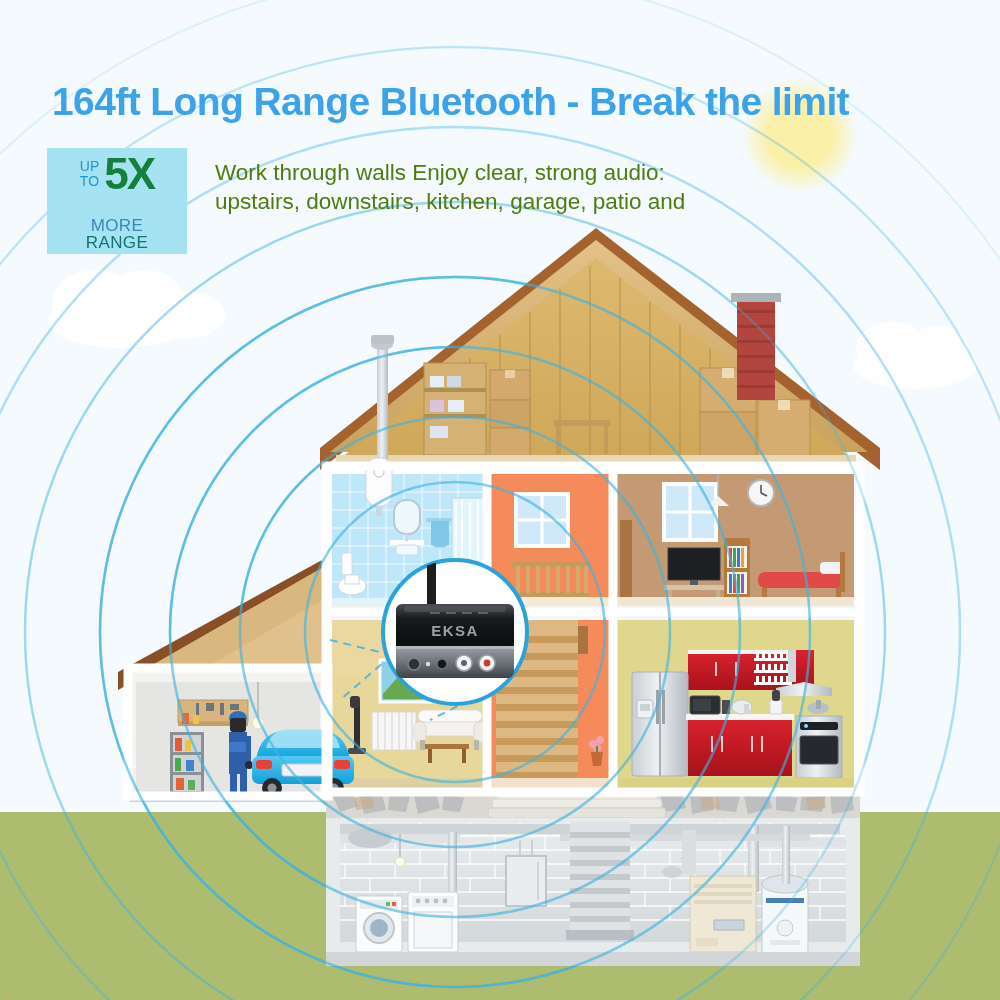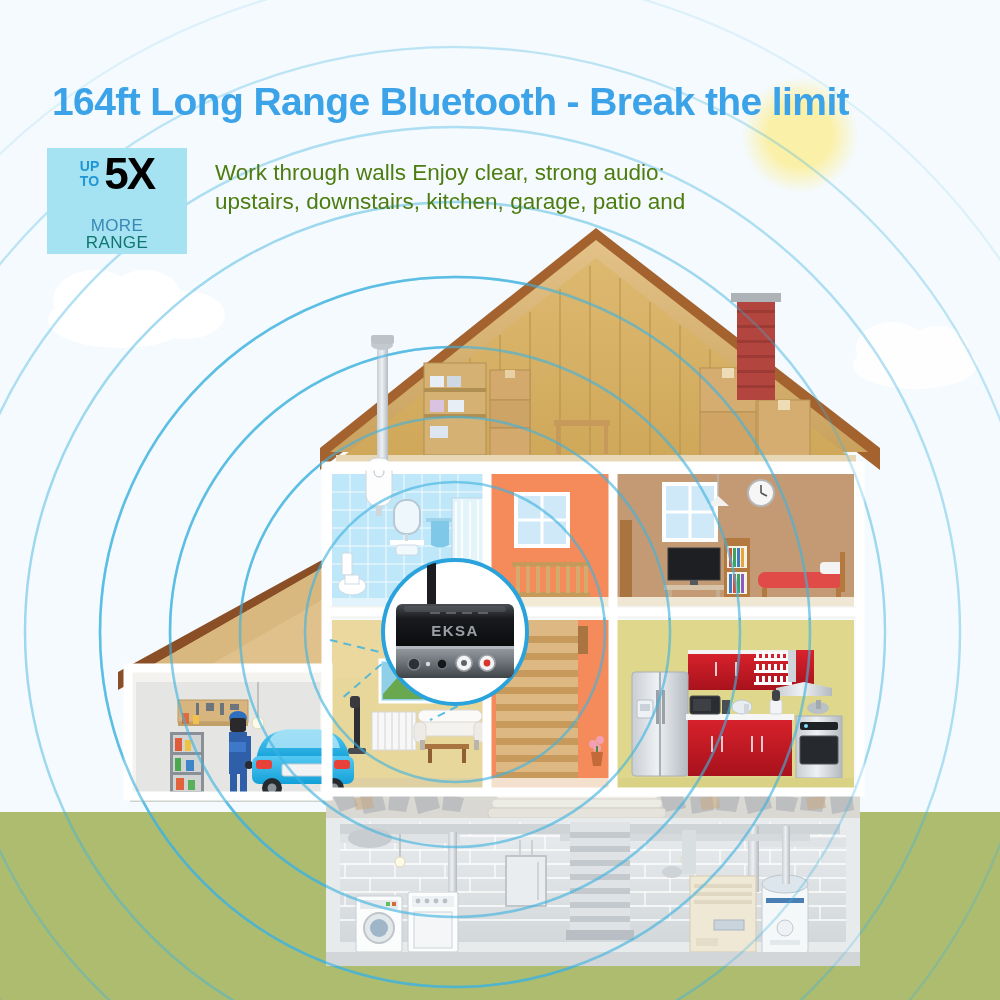--- a/index.html
+++ b/index.html
@@ -21,22 +21,22 @@
     color:#3ca3e8; white-space:nowrap;
     font-family:"Liberation Sans", sans-serif;
   }
   #badge {
     position:absolute; left:47px; top:136px; width:140px; height:106px;
     background:#a5e2f2;
     display:flex; flex-direction:column; align-items:center; justify-content:center;
     line-height:1;
   }
   #badge .row1 { display:flex; align-items:center; gap:5px; }
-  #badge .upto { display:flex; flex-direction:column; font-size:14px; font-weight:bold; color:#2196d6; line-height:1.05; }
-  #badge .five { font-size:44px; font-weight:bold; color:#000000; letter-spacing:-2px; }
+  #badge .upto { display:flex; flex-direction:column; font-size:14px; font-weight:normal; color:#2196d6; line-height:1.05; }
+  #badge .five { font-size:44px; font-weight:bold; color:#15803d; letter-spacing:-2px; }
   #badge .more { font-size:17px; color:#3a89b5; margin-top:21px; letter-spacing:0.4px; }
   #badge .range { font-size:17px; color:#0f766e; letter-spacing:0.4px; }
   #bodytext {
     position:absolute; left:215px; top:146px; width:600px;
     font-size:22.5px; color:#4d7c0f; line-height:1.29;
   }
 </style>
 </head>
 <body>
 

